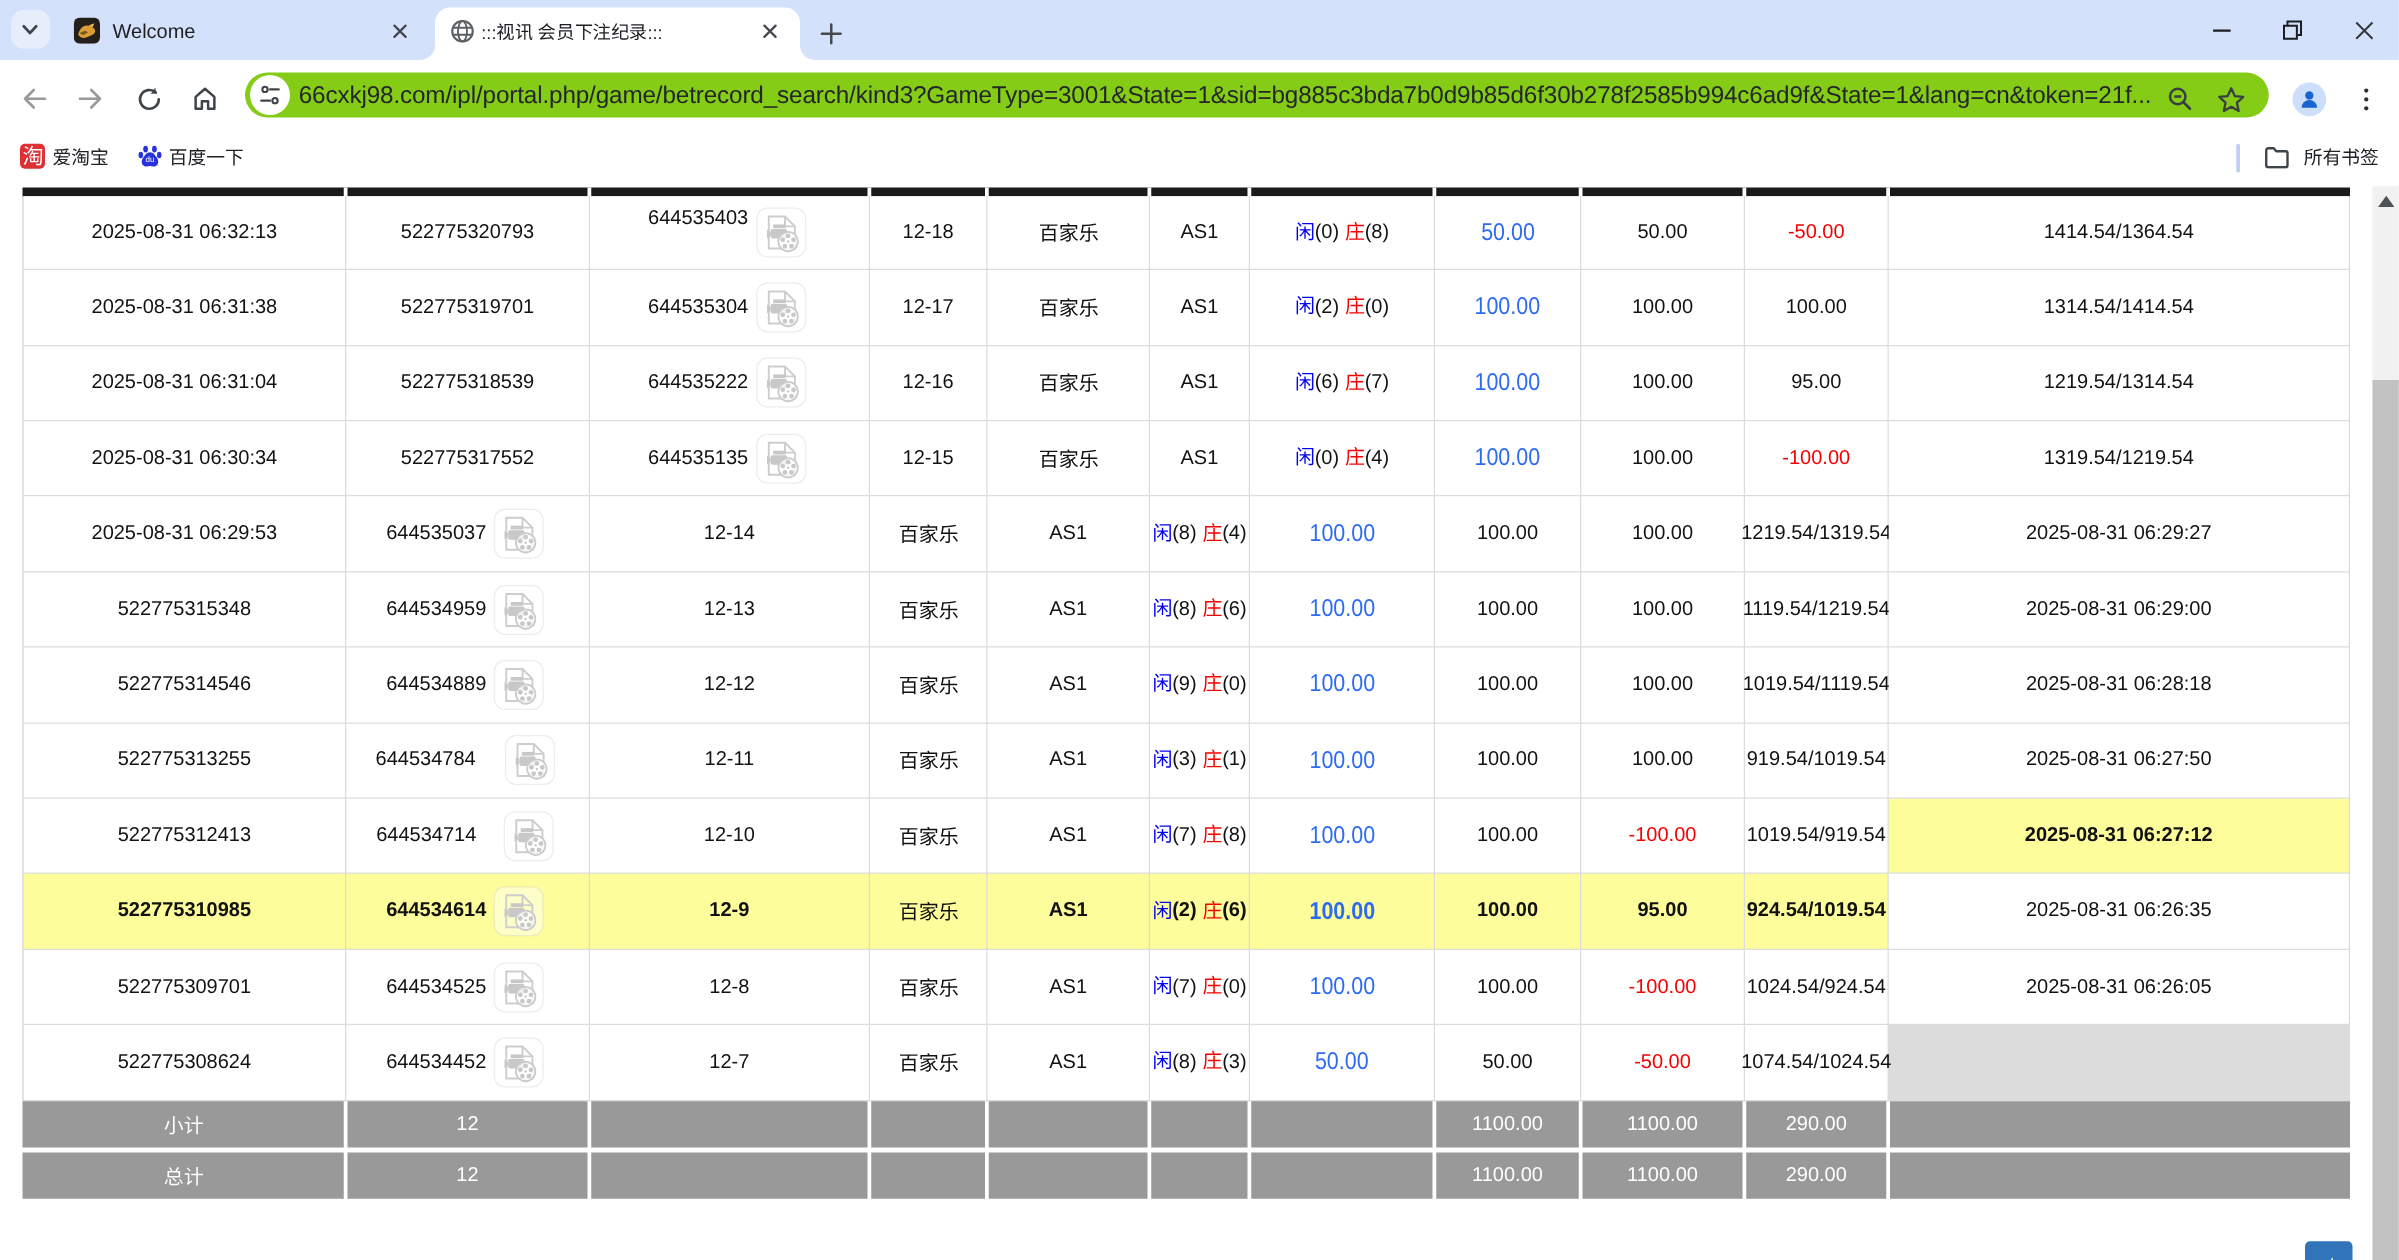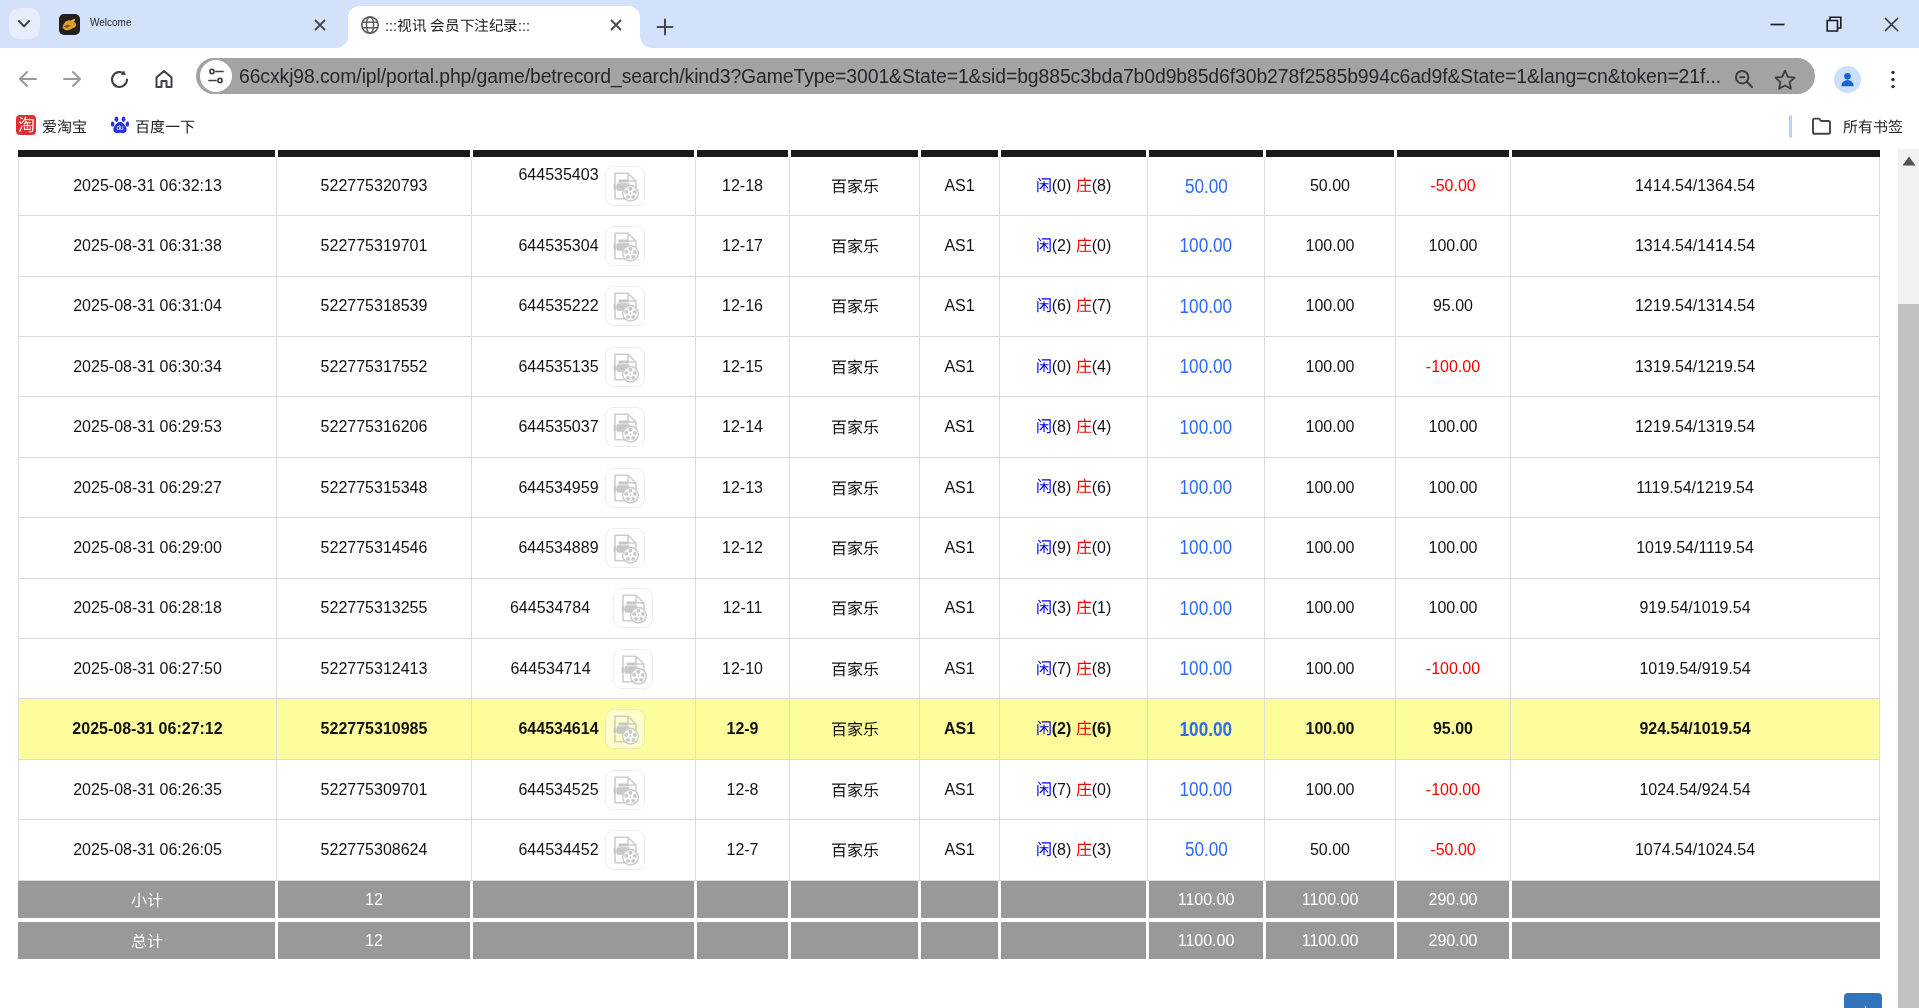--- a/index.html
+++ b/index.html
@@ -3,26 +3,26 @@
 <style>
 * { margin:0; padding:0; box-sizing:border-box; }
 html,body { width:1919px; height:1008px; overflow:hidden; background:#fff;
   font-family:"Liberation Sans", sans-serif; }
 .abs { position:absolute; }
 .cj { display:inline-block; width:1em; height:1em; vertical-align:-0.12em; fill:currentColor; }
 
 
 #tabstrip { position:absolute; left:0; top:0; width:1919px; height:48px; background:#d4e1fa; }
 #tsearch { position:absolute; left:9px; top:8px; width:31px; height:31px; border-radius:10px; background:#e7edfa; }
-.tabtxt { position:absolute; top:17px; font-size:10px; color:#1d1f23; white-space:nowrap; }
+.tabtxt { position:absolute; top:17px; font-size:16px; color:#1d1f23; white-space:nowrap; }
 #activetab { position:absolute; left:348px; top:6px; width:292px; height:42px; background:#fff; border-radius:12px 12px 0 0; }
 .flare { position:absolute; top:36px; width:12px; height:12px; background:#fff; }
 .flarec { position:absolute; top:36px; width:12px; height:12px; background:#d4e1fa; }
 #toolbar { position:absolute; left:0; top:48px; width:1919px; height:57px; background:#fff; }
-#pill { position:absolute; left:196px; top:58px; width:1619px; height:36px; border-radius:18px; background:#a3a3a3; }
+#pill { position:absolute; left:196px; top:58px; width:1619px; height:36px; border-radius:18px; background:#84cc16; }
 #pillcirc { position:absolute; left:4px; top:2px; width:32px; height:32px; border-radius:16px; background:#fff; }
 #urltxt { position:absolute; left:43px; top:7px; font-size:19.4px; color:#24262b; white-space:nowrap; letter-spacing:-0.1px; }
 #bookbar { position:absolute; left:0; top:105px; width:1919px; height:40px; background:#fff; }
 .bktxt { position:absolute; top:118px; font-size:15px; color:#1e2126; white-space:nowrap; }
 
 
 #thead { position:absolute; left:18px; top:150px; width:1862px; height:8px; background:#1a1a1a; }
 #thead i { position:absolute; top:0; width:3px; height:8px; background:#fff; }
 #tgrid { position:absolute; left:18px; top:157px; width:1862px; display:grid;
   grid-template-columns:257px 194px 223px 93px 129px 79px 147px 116px 130px 114px 368px;
@@ -422,21 +422,20 @@
         </svg></span>(0)&nbsp;<span class="rd"><svg class="cj" viewBox="0 0 1000 1000">
           <use href="#u5e84"></use>
         </svg></span>(4)</div>
 <div class="c bet">
       <span>100.00</span>
     </div>
 <div class="c">100.00</div>
 <div class="c red">-100.00</div>
 <div class="c">1319.54/1219.54</div>
 <div class="c">2025-08-31 06:29:53</div>
-<div class="c">522775316206</div>
 <div class="c">
       <span style="position:relative;left:-2px;display:inline-flex;align-items:center">
         <span style="margin-right:6px">644535037</span>
         <span class="vbtn">
           <svg width="40" height="40" viewBox="0 0 40 40">
             <path d="M9.5 6.5 H23.2 L31.5 14.8 V33.5 H9.5 Z" fill="none" stroke="#cdcdcd" stroke-width="1.6"></path>
             <path d="M23.2 6.5 V14.8 H31.5" fill="none" stroke="#cdcdcd" stroke-width="1.6"></path>
             <rect x="13.2" y="13.2" width="10.5" height="3.2" fill="#c8c8c8"></rect>
             <rect x="11.2" y="17" width="13.5" height="8" rx="1.2" fill="#c8c8c8"></rect>
             <path d="M11.2 19.5 L8 17.4 V24.8 L11.2 22.8 Z" fill="#c8c8c8"></path>

